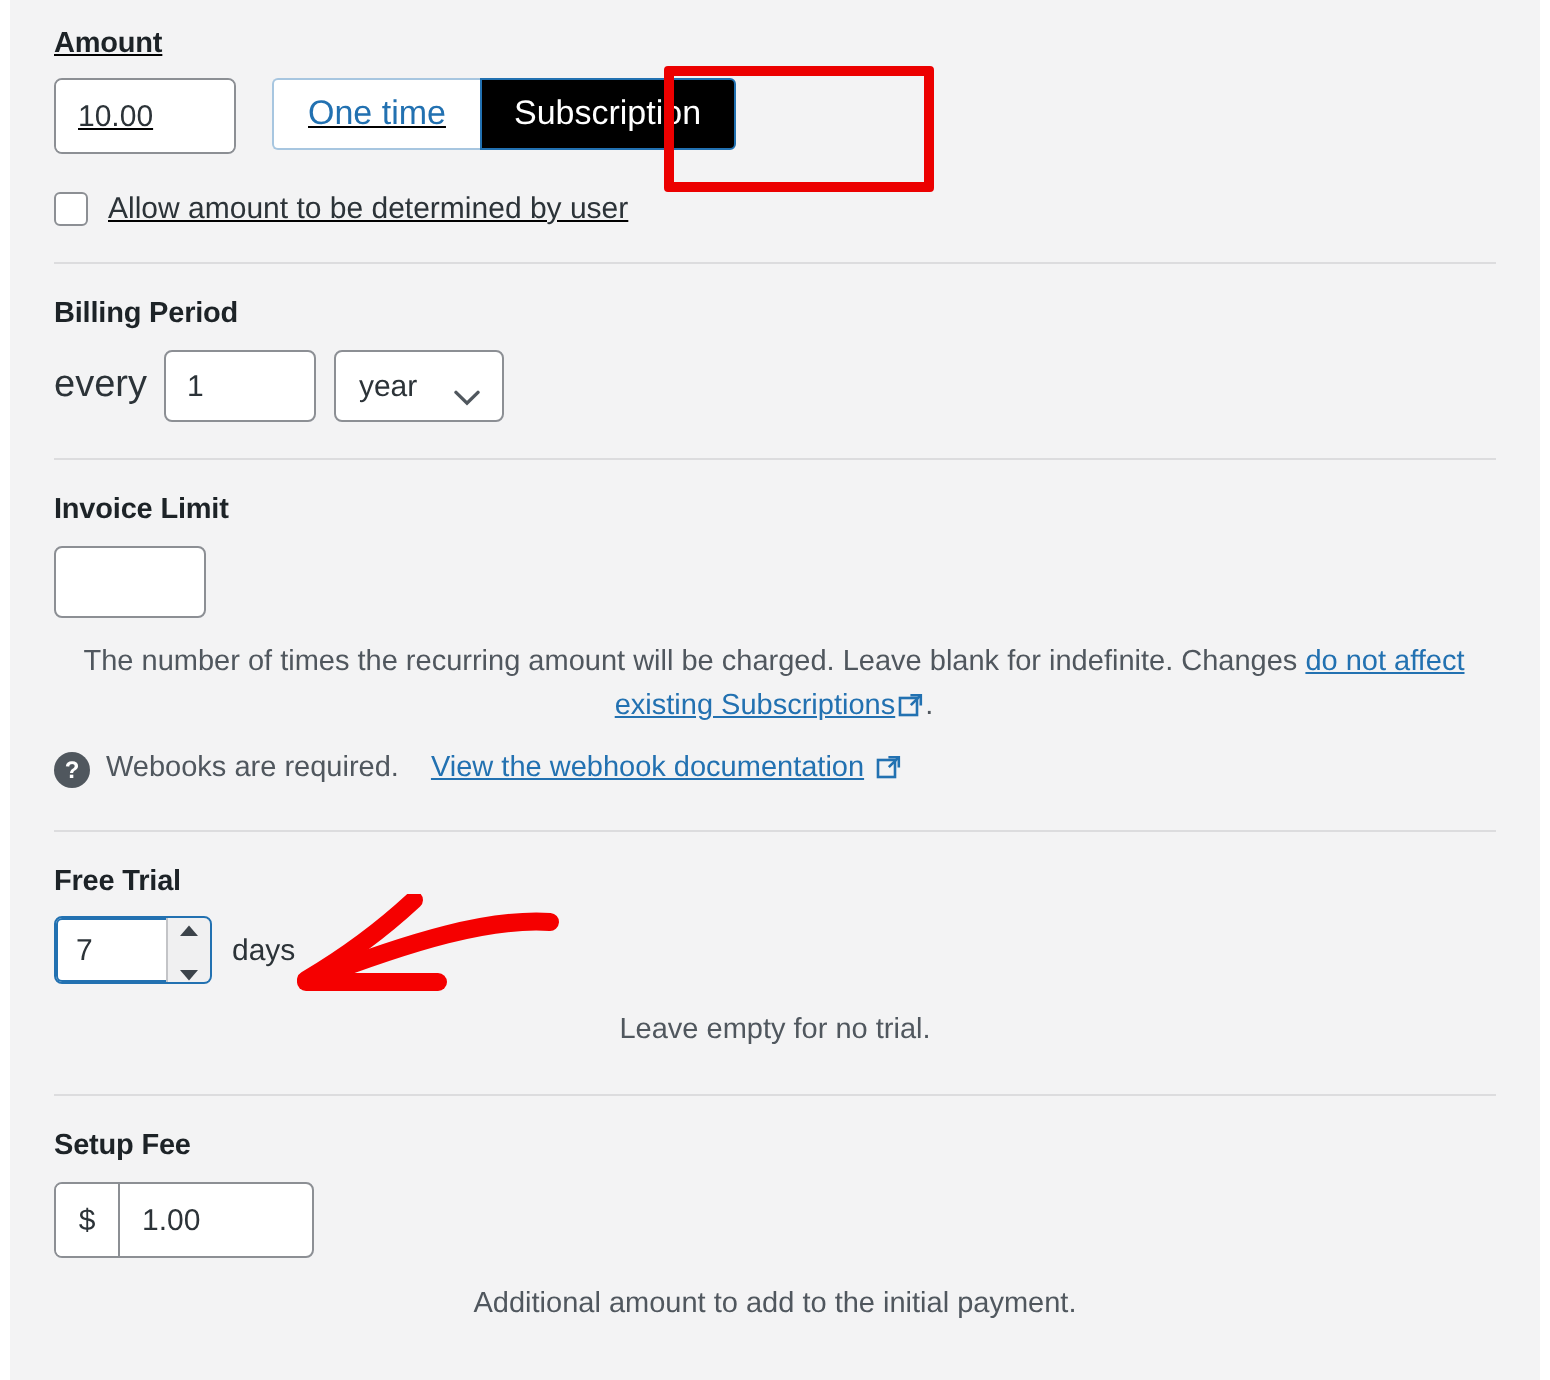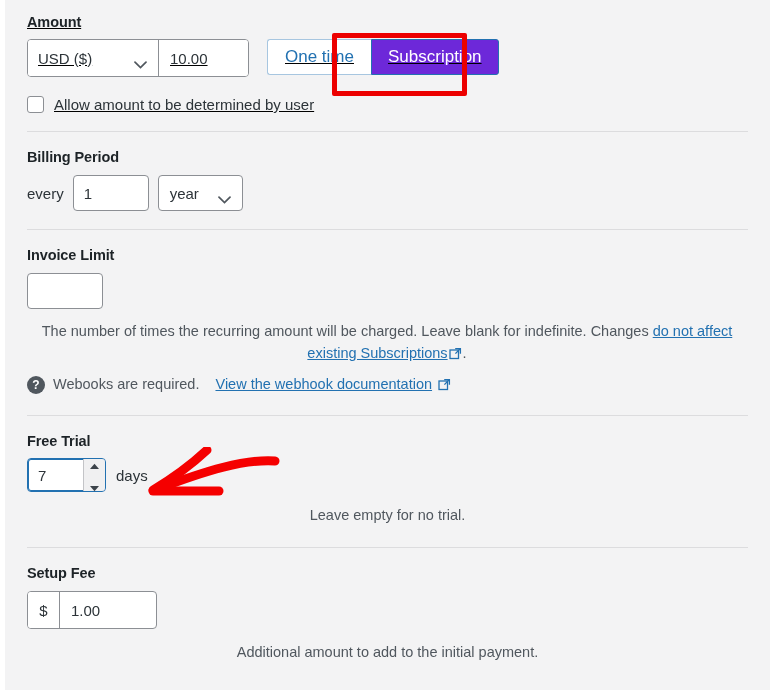--- a/index.html
+++ b/index.html
@@ -105,21 +105,21 @@
   }
   .toggle-one-time {
     background: #ffffff;
     color: #2271b1;
     border: 1px solid #a7c6e0;
     border-right: none;
     border-radius: 3px 0 0 3px;
     padding: 0 17px;
   }
   .toggle-subscription {
-    background: #6d28d9;
+    background: #000000;
     color: #ffffff;
     border: 1px solid #2271b1;
     border-radius: 0 3px 3px 0;
     padding: 0 16px;
   }
 
   
   .annot-rect {
     position: absolute;
     border: 5px solid #ec0000;
@@ -138,21 +138,21 @@
     box-sizing: border-box;
   }
   .checkbox-label {
     margin-left: 10px;
     font-size: 15px;
     color: #2c3338;
   }
 
   
   .every-label {
-    font-size: 15px;
+    font-size: 19px;
     color: #2c3338;
     margin-right: 9px;
   }
   .text-input {
     border: 1px solid #8c8f94;
     border-radius: 4px;
     background: #fff;
     height: 36px;
     display: flex;
     align-items: center;
@@ -284,28 +284,20 @@
 <body>
 
 <div class="panel">
   <div class="inner">
 
     <div class="section" id="amount-section">
       <div class="field-label">Amount</div>
 
       <div class="amount-row">
         <div class="amount-group">
-          <div class="currency-select">
-            <span>USD ($)</span>
-            <span class="caret">
-              <svg width="13" height="8" viewBox="0 0 13 8">
-                  <path d="M1 1.2 L6.5 6.6 L12 1.2" stroke="#50575e" stroke-width="1.7" fill="none" stroke-linecap="round"></path>
-                </svg>
-            </span>
-          </div>
           <div class="amount-value">
             <span>10.00</span>
           </div>
         </div>
 
         <div class="toggle-group">
           <div class="toggle-btn toggle-one-time">
             <span>One time</span>
           </div>
           <div class="toggle-btn toggle-subscription">

